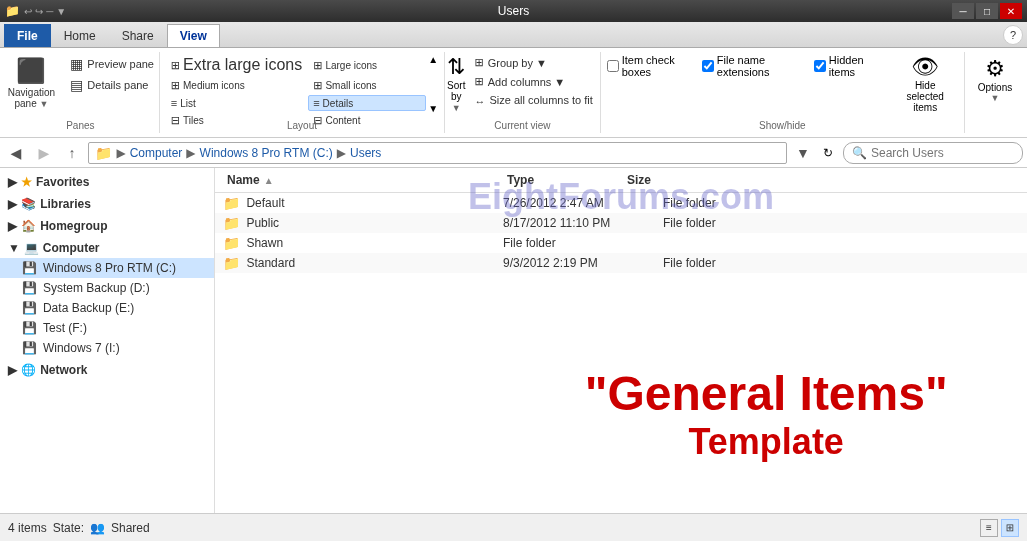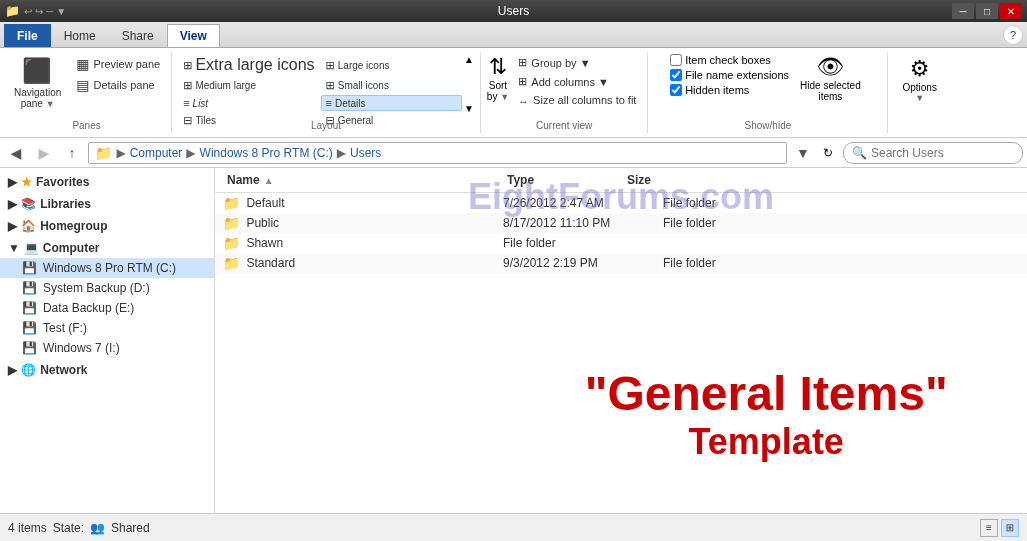--- a/index.html
+++ b/index.html
@@ -367,41 +367,41 @@
           <div class="layout-btn">
             <span>⊞</span>
             <span style="font-size:16px;">Extra large icons</span>
           </div>
           <div class="layout-btn">
             <span>⊞</span>
             <span style="font-size:10px;">Large icons</span>
           </div>
           <div class="layout-btn">
             <span>⊞</span>
-            <span style="font-size:10px;">Medium large</span>
+            <span style="font-size:10px;">Medium icons</span>
           </div>
           <div class="layout-btn">
             <span>⊞</span>
             <span style="font-size:10px;">Small icons</span>
           </div>
           <div class="layout-btn">
             <span>≡</span>
-            <span style="font-size:10px;font-style:italic;">List</span>
+            <span style="font-size:10px;">List</span>
           </div>
           <div class="layout-btn active">
             <span>≡</span>
             <span style="font-size:10px;">Details</span>
           </div>
           <div class="layout-btn">
             <span>⊟</span>
             <span style="font-size:10px;">Tiles</span>
           </div>
           <div class="layout-btn">
             <span>⊟</span>
-            <span style="font-size:10px;">General</span>
+            <span style="font-size:10px;">Content</span>
           </div>
         </div>
         <div style="display:flex;flex-direction:column;justify-content:space-between;height:60px;">
           <div style="cursor:pointer;font-size:10px;">▲</div>
           <div style="cursor:pointer;font-size:10px;">▼</div>
         </div>
       </div>
     </div>
     <span class="ribbon-group-label">Layout</span>
   </div>
@@ -425,21 +425,21 @@
           <span>↔</span>
           <span>Size all columns to fit</span>
         </div>
       </div>
     </div>
     <span class="ribbon-group-label">Current view</span>
   </div>
 
   <div class="ribbon-group" style="min-width:240px;">
     <div class="ribbon-group-content" style="gap:6px;">
-      <div style="display:flex;flex-direction:column;gap:3px;">
+      <div style="display:flex;flex-direction:row;gap:3px;">
         <div class="checkbox-row">
           <input type="checkbox" style="">
           <span>Item check boxes</span>
         </div>
         <div class="checkbox-row">
           <input type="checkbox" checked="" style="">
           <span>File name extensions</span>
         </div>
         <div class="checkbox-row">
           <input type="checkbox" checked="" style="">

